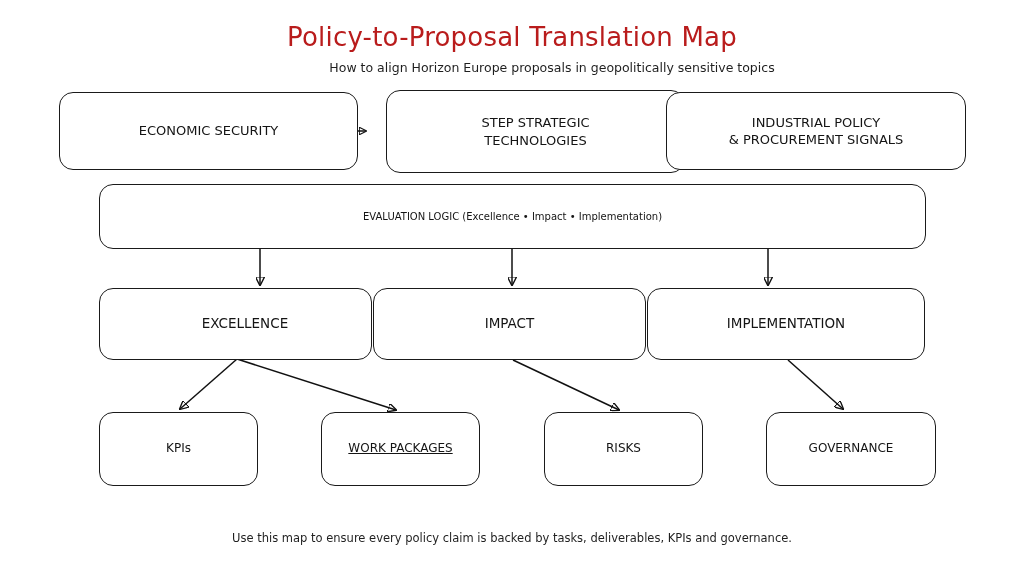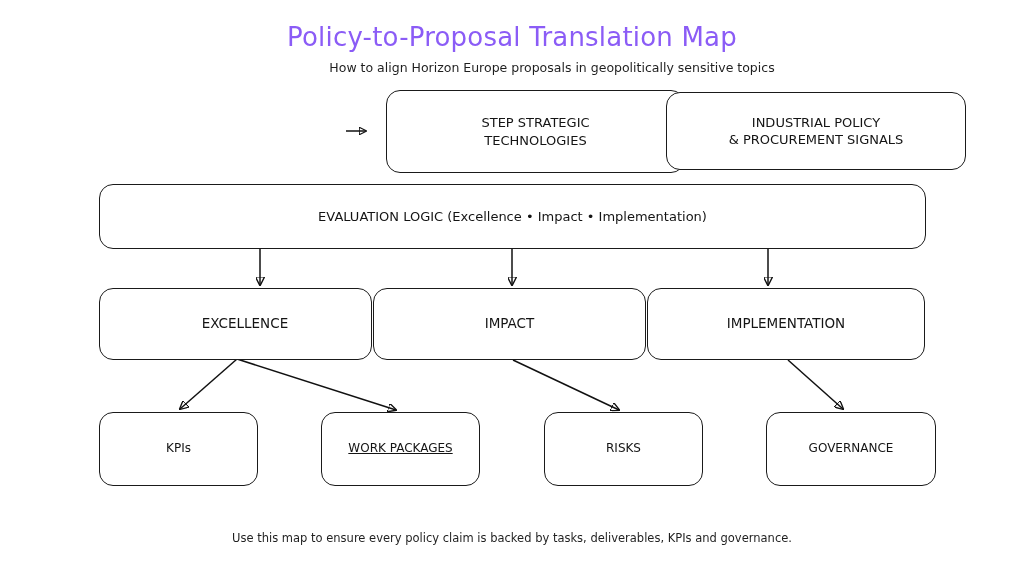--- a/index.html
+++ b/index.html
@@ -23,21 +23,21 @@
   }
   .title {
     position: absolute;
     left: 0;
     top: 22px;
     width: 1024px;
     text-align: center;
     font-size: 26px;
     font-weight: 400;
     letter-spacing: 0.2px;
-    color: #8b5cf6;
+    color: #b91c1c;
   }
   .subtitle {
     position: absolute;
     left: 0;
     top: 60px;
     width: 1024px;
     text-align: center;
     font-size: 12.5px;
     font-weight: 400;
     color: #1f1f1f;
@@ -65,21 +65,21 @@
     text-align: center;
     line-height: 1.32;
     color: #141414;
     padding: 4px 10px;
   }
   .node .label {
     display: block;
     white-space: pre-line;
   }
   .lvl1 { font-size: 13px; }
-  .lvl2 { font-size: 13px; }
+  .lvl2 { font-size: 10px; }
   .lvl3 { font-size: 13.5px; }
   .lvl4 { font-size: 12px; }
   svg.links {
     position: absolute;
     left: 0;
     top: 0;
     width: 1024px;
     height: 581px;
     overflow: visible;
     pointer-events: none;
@@ -114,20 +114,23 @@
     <line x1="260" y1="249" x2="260" y2="285" marker-end="url(#arrow)"></line>
     <line x1="512" y1="249" x2="512" y2="285" marker-end="url(#arrow)"></line>
     <line x1="768" y1="249" x2="768" y2="285" marker-end="url(#arrow)"></line>
 
     <line x1="237" y1="359" x2="180" y2="409" marker-end="url(#arrow)"></line>
     <line x1="237" y1="359" x2="396" y2="410" marker-end="url(#arrow)"></line>
     <line x1="513" y1="360" x2="619" y2="410" marker-end="url(#arrow)"></line>
     <line x1="788" y1="360" x2="843" y2="409" marker-end="url(#arrow)"></line>
   </svg>
 
+  <div class="node lvl1" style="left:59px; top:92px; width:299px; height:78px;">
+    <span class="label">ECONOMIC SECURITY</span>
+  </div>
   <div class="node lvl1" style="left:362px; top:90px; width:299px; height:83px;margin-left:24px;">
     <span class="label">STEP STRATEGIC
 TECHNOLOGIES</span>
   </div>
   <div class="node lvl1" style="left:666px; top:92px; width:300px; height:78px;">
     <span class="label">INDUSTRIAL POLICY
 &amp; PROCUREMENT SIGNALS</span>
   </div>
 
   <div class="node lvl2" style="left:99px; top:184px; width:827px; height:65px;">

